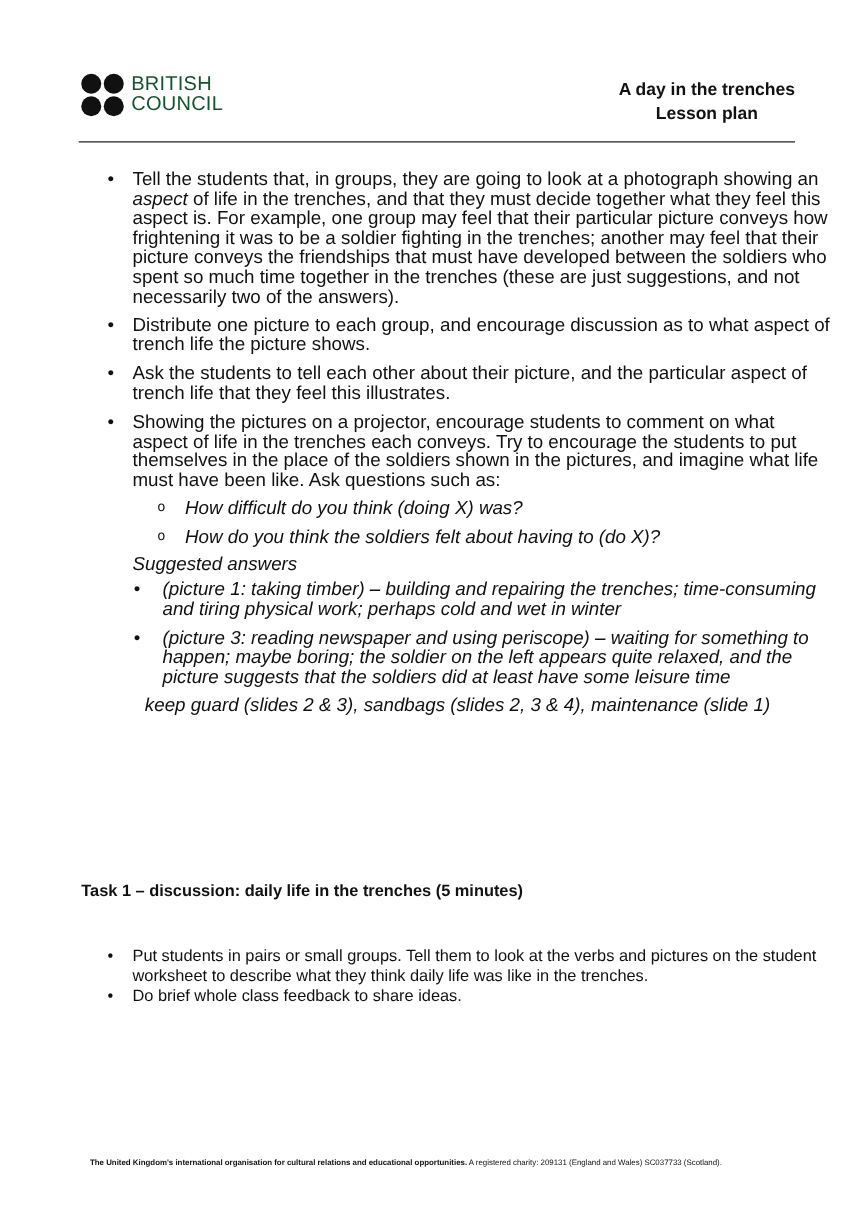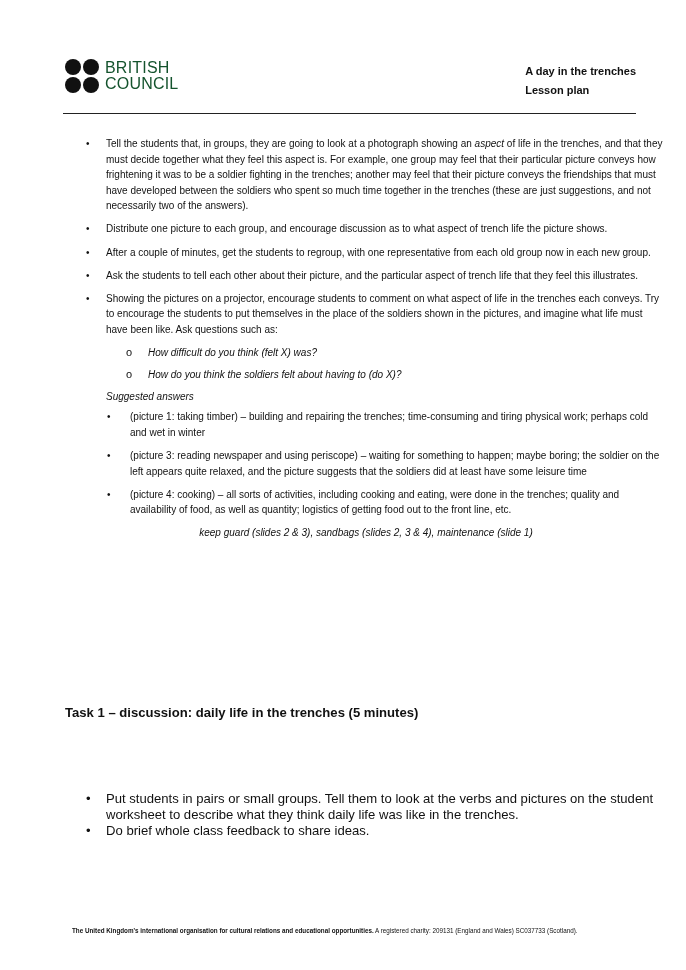--- a/index.html
+++ b/index.html
@@ -1,33 +1,33 @@
 <!DOCTYPE html>
 <html><head>
 <meta charset="utf-8">
 <style>
   html, body { margin: 0; padding: 0; background: #ffffff; }
   body { width: 686px; height: 970px; position: relative; overflow: hidden; font-family: "Liberation Sans", sans-serif; color: #111; }
   .logo { position: absolute; left: 65px; top: 59px; display: flex; align-items: center; }
   .dots { display: grid; grid-template-columns: 16px 16px; grid-template-rows: 16px 16px; gap: 2px; margin-right: 6px; }
   .dot { width: 16px; height: 16px; border-radius: 50%; background: #111; }
   .logo-text { font-family: Liberation Sans, sans-serif; font-size: 16px; line-height: 16px; letter-spacing: 0.2px; color: #14532d; }
-  .title-block { position: absolute; right: 50px; top: 62px; text-align: left; font-weight: bold; font-size: 11px; line-height: 19px; }
+  .title-block { position: absolute; right: 50px; top: 62px; text-align: center; font-weight: bold; font-size: 14px; line-height: 19px; }
   .rule { position: absolute; left: 63px; width: 573px; top: 113px; height: 0; border-top: 1.5px solid #222; }
-  .content { position: absolute; left: 86px; top: 136px; width: 580px; font-size: 10px; line-height: 15.6px; }
+  .content { position: absolute; left: 86px; top: 136px; width: 580px; font-size: 15px; line-height: 15.6px; }
   .b { position: relative; padding-left: 20px; margin-bottom: 7.5px; }
   .b::before { content: "•"; position: absolute; left: 0; top: 0; }
   .sub { position: relative; padding-left: 62px; margin-top: 7px; margin-bottom: 6px; font-style: italic; }
   .sub::before { content: "o"; position: absolute; left: 40px; font-style: normal; font-size: 11px; }
   .sugg-title { padding-left: 20px; font-style: italic; margin-top: 6px; margin-bottom: 5px; }
-  .sb { position: relative; padding-left: 44px; margin-bottom: 7.5px; }
+  .sb { position: relative; padding-left: 44px; margin-bottom: 7.5px; font-style: italic; }
   .sb::before { content: "•"; position: absolute; left: 21px; font-style: normal; }
   .vocab { text-align: center; font-style: italic; margin-top: 4px; padding-right: 20px; }
   .task { position: absolute; left: 65px; top: 705px; font-weight: bold; font-size: 13.1px; }
-  .task-list { position: absolute; left: 86px; top: 791px; width: 580px; font-size: 13.1px; line-height: 15.6px; }
+  .task-list { position: absolute; left: 86px; top: 757px; width: 580px; font-size: 13.1px; line-height: 15.6px; }
   .tb { position: relative; padding-left: 20px; margin-bottom: 1px; }
   .tb::before { content: "•"; position: absolute; left: 0; }
   .footer { position: absolute; left: 72px; top: 927px; font-size: 6.3px; color: #111; white-space: nowrap; }
   .footer b { font-weight: bold; }
 </style>
 </head>
 <body>
 
 <div class="logo">
   <div class="dots">
@@ -45,29 +45,27 @@
 <div class="title-block">
   <div>A day in the trenches</div>
   <div>Lesson plan</div>
 </div>
 
 <div class="rule"></div>
 
 <div class="content">
   <div class="b"><span>Tell the students that, in groups, they are going to look at a photograph showing an </span><i>aspect</i><span> of life in the trenches, and that they must decide together what they feel this aspect is. For example, one group may feel that their particular picture conveys how frightening it was to be a soldier fighting in the trenches; another may feel that their picture conveys the friendships that must have developed between the soldiers who spent so much time together in the trenches (these are just suggestions, and not necessarily two of the answers).</span></div>
   <div class="b">Distribute one picture to each group, and encourage discussion as to what aspect of trench life the picture shows.</div>
-  <div class="b">After a couple of minutes, get the students to regroup, with one representative from each old group now in each new group.</div>
   <div class="b">Ask the students to tell each other about their picture, and the particular aspect of trench life that they feel this illustrates.</div>
   <div class="b" style="margin-bottom:0">Showing the pictures on a projector, encourage students to comment on what aspect of life in the trenches each conveys. Try to encourage the students to put themselves in the place of the soldiers shown in the pictures, and imagine what life must have been like. Ask questions such as:</div>
-  <div class="sub">How difficult do you think (felt X) was?</div>
+  <div class="sub">How difficult do you think (doing X) was?</div>
   <div class="sub">How do you think the soldiers felt about having to (do X)?</div>
   <div class="sugg-title">Suggested answers</div>
   <div class="sb">(picture 1: taking timber) – building and repairing the trenches; time-consuming and tiring physical work; perhaps cold and wet in winter</div>
   <div class="sb">(picture 3: reading newspaper and using periscope) – waiting for something to happen; maybe boring; the soldier on the left appears quite relaxed, and the picture suggests that the soldiers did at least have some leisure time</div>
-  <div class="sb">(picture 4: cooking) – all sorts of activities, including cooking and eating, were done in the trenches; quality and availability of food, as well as quantity; logistics of getting food out to the front line, etc.</div>
   <div class="vocab">keep guard (slides 2 &amp; 3), sandbags (slides 2, 3 &amp; 4), maintenance (slide 1)</div>
 </div>
 
 <div class="task">Task 1 – discussion: daily life in the trenches (5 minutes)</div>
 <div class="task-list">
   <div class="tb">Put students in pairs or small groups. Tell them to look at the verbs and pictures on the student worksheet to describe what they think daily life was like in the trenches.</div>
   <div class="tb">Do brief whole class feedback to share ideas.</div>
 </div>
 
 <div class="footer"><b>The United Kingdom's international organisation for cultural relations and educational opportunities.</b><span> A registered charity: 209131 (England and Wales) SC037733 (Scotland).</span></div>

